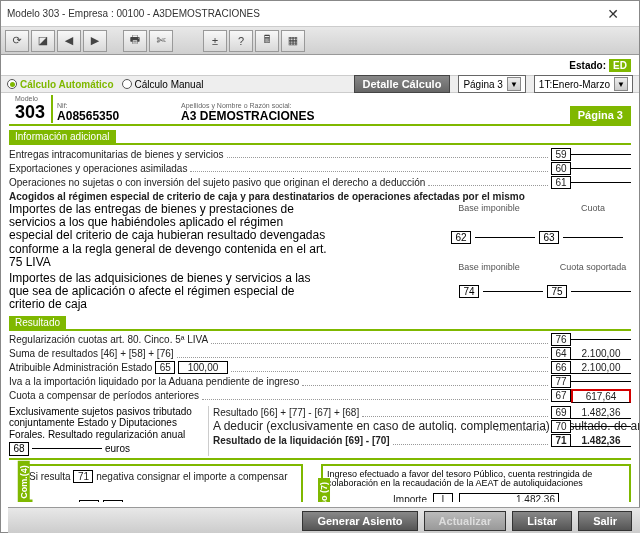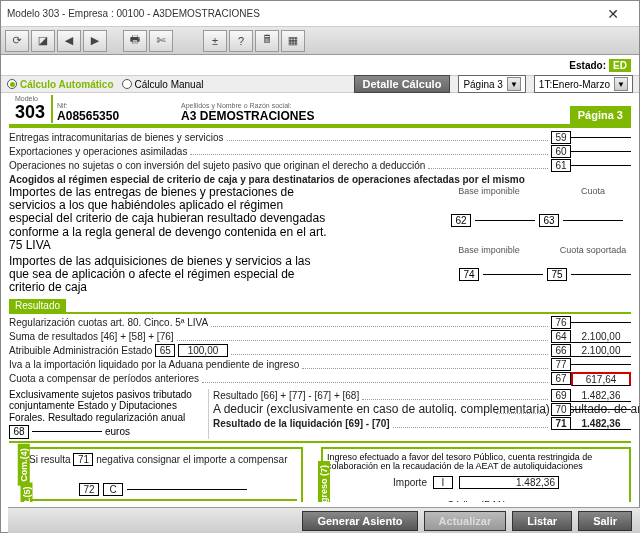--- a/index.html
+++ b/index.html
@@ -119,20 +119,21 @@
       <div class="flbl">Nif:</div>
       <div class="fval">A08565350</div>
     </div>
     <div class="namebox">
       <div class="flbl">Apellidos y Nombre o Razón social:</div>
       <div class="fval">A3 DEMOSTRACIONES</div>
     </div>
     <div class="ptab">Página 3</div>
   </div>
 
+  <div class="section-hdr">Información adicional</div>
   <div class="rule"></div>
 
   <div class="line">
       <span class="txt">Entregas intracomunitarias de bienes y servicios</span>
       <span class="dots"></span>
       <span class="box">59</span>
       <span class="val input-line"></span>
     </div>
   <div class="line">
       <span class="txt">Exportaciones y operaciones asimiladas</span>

